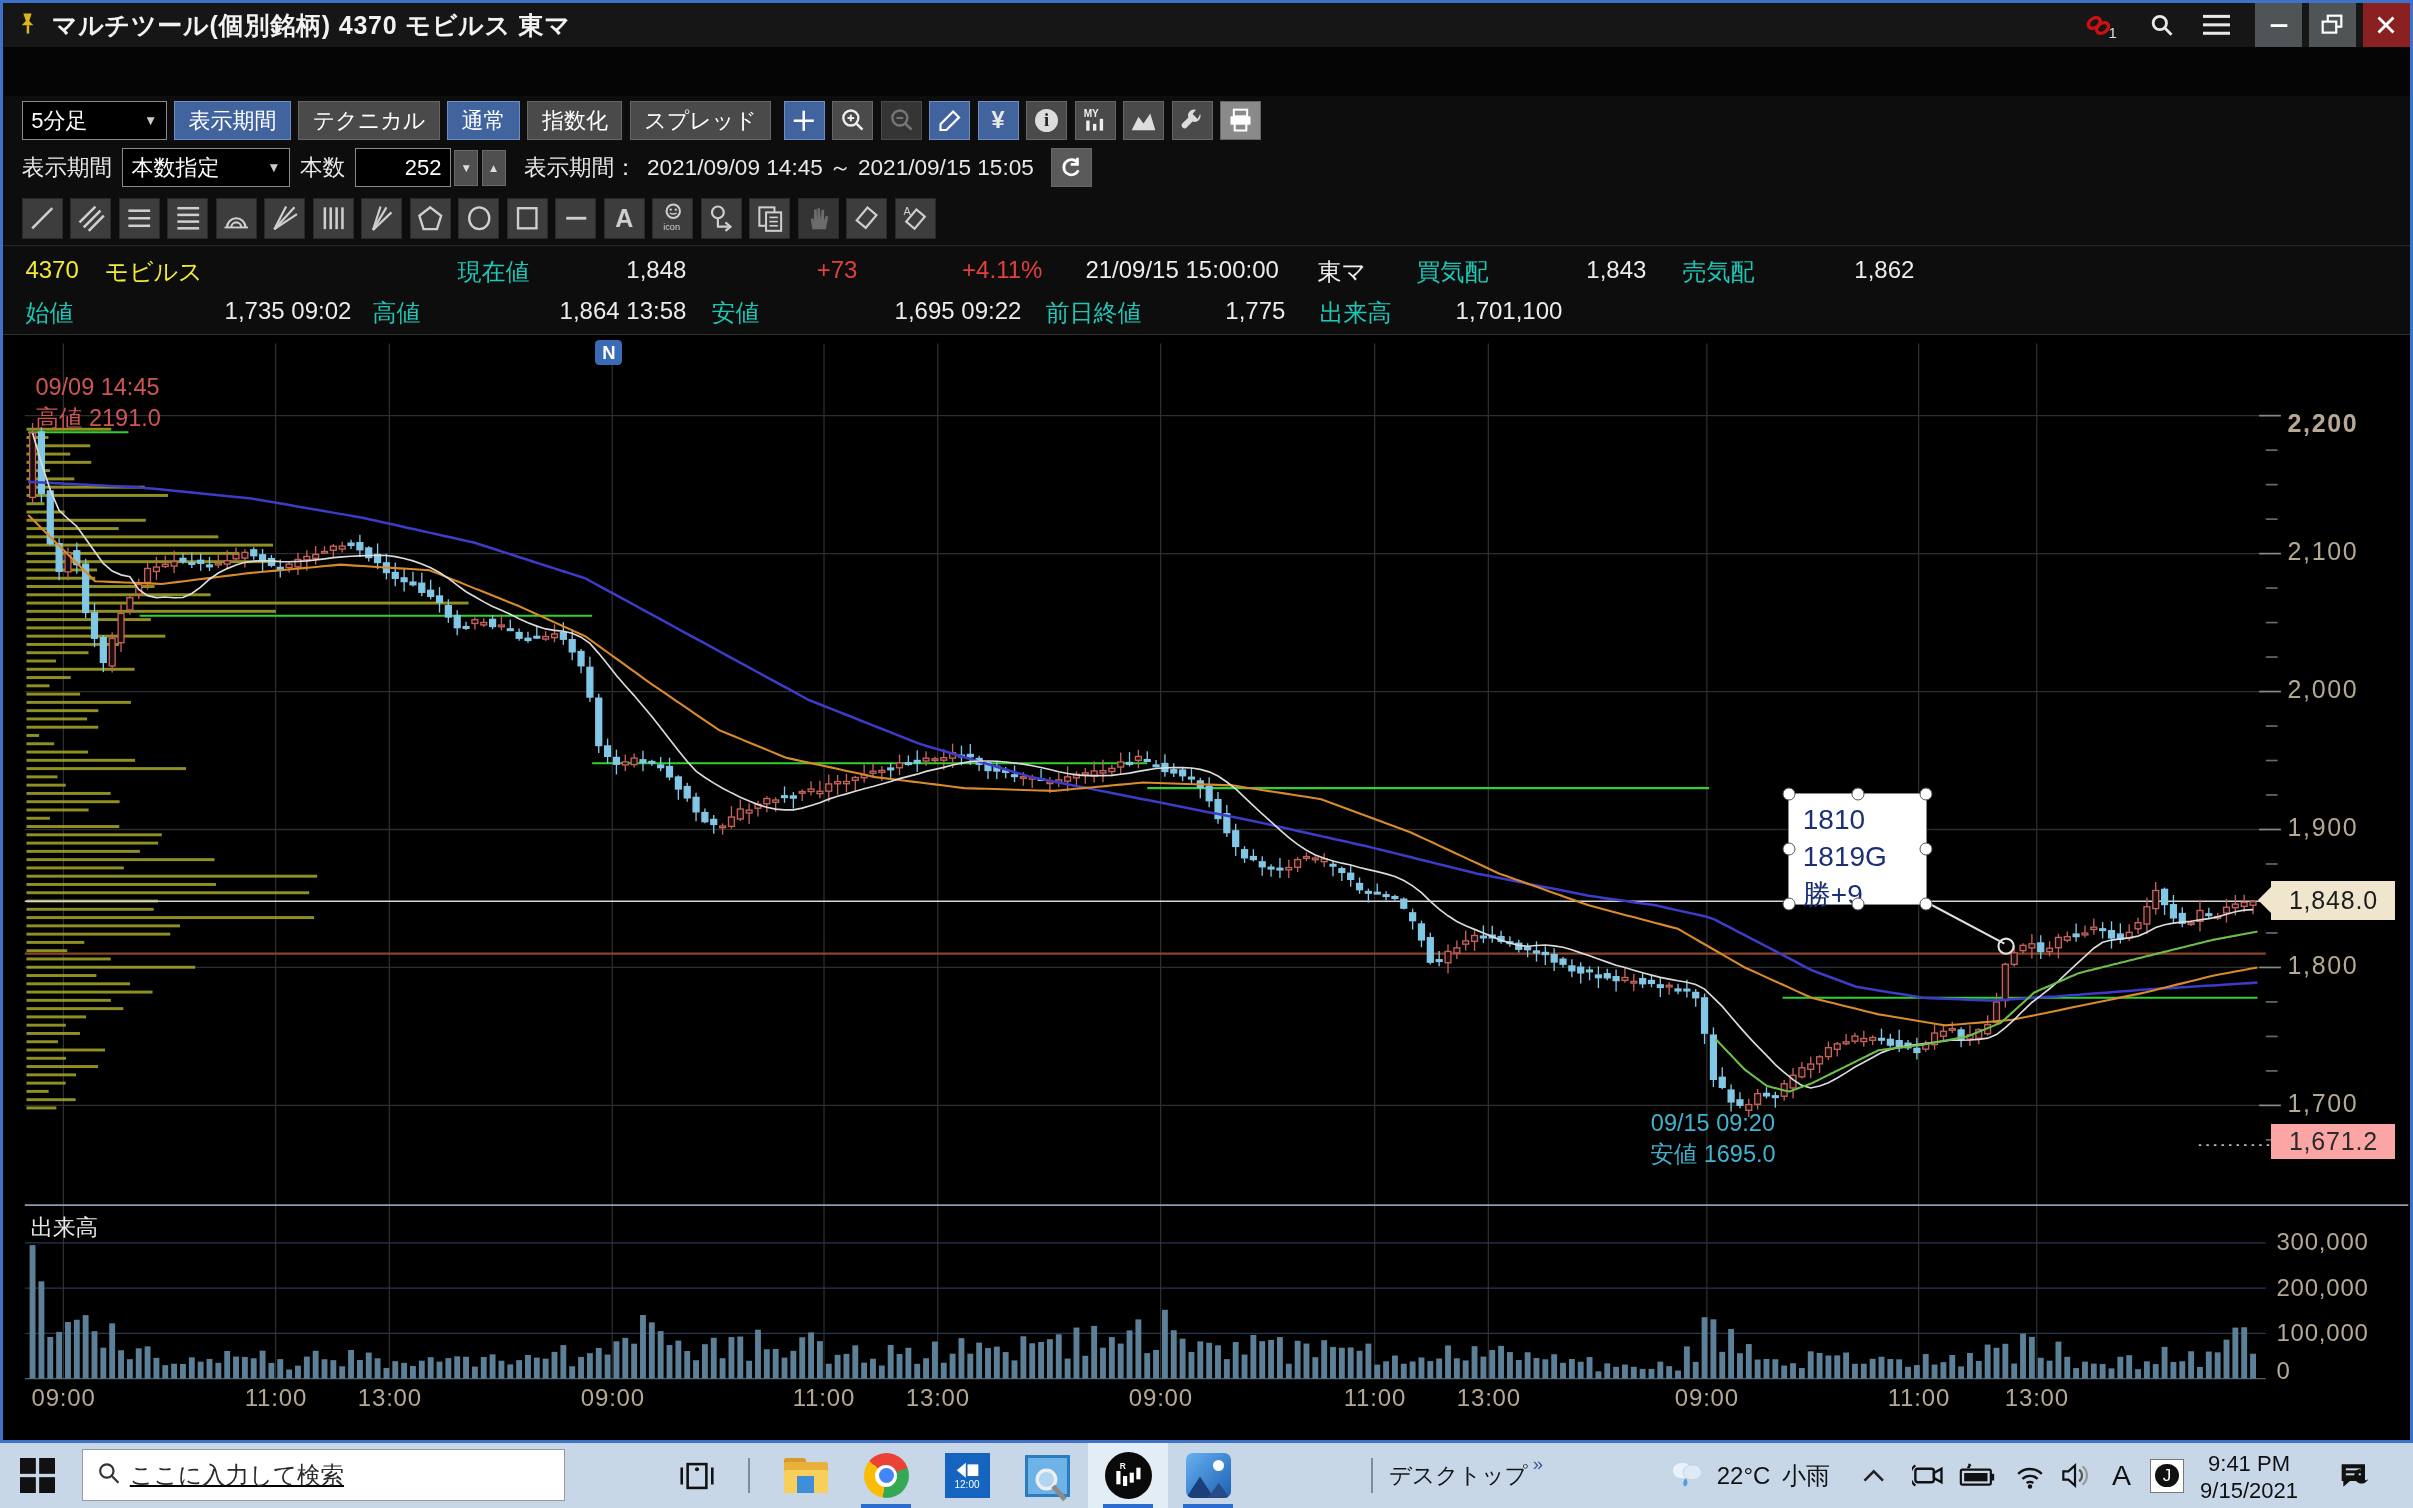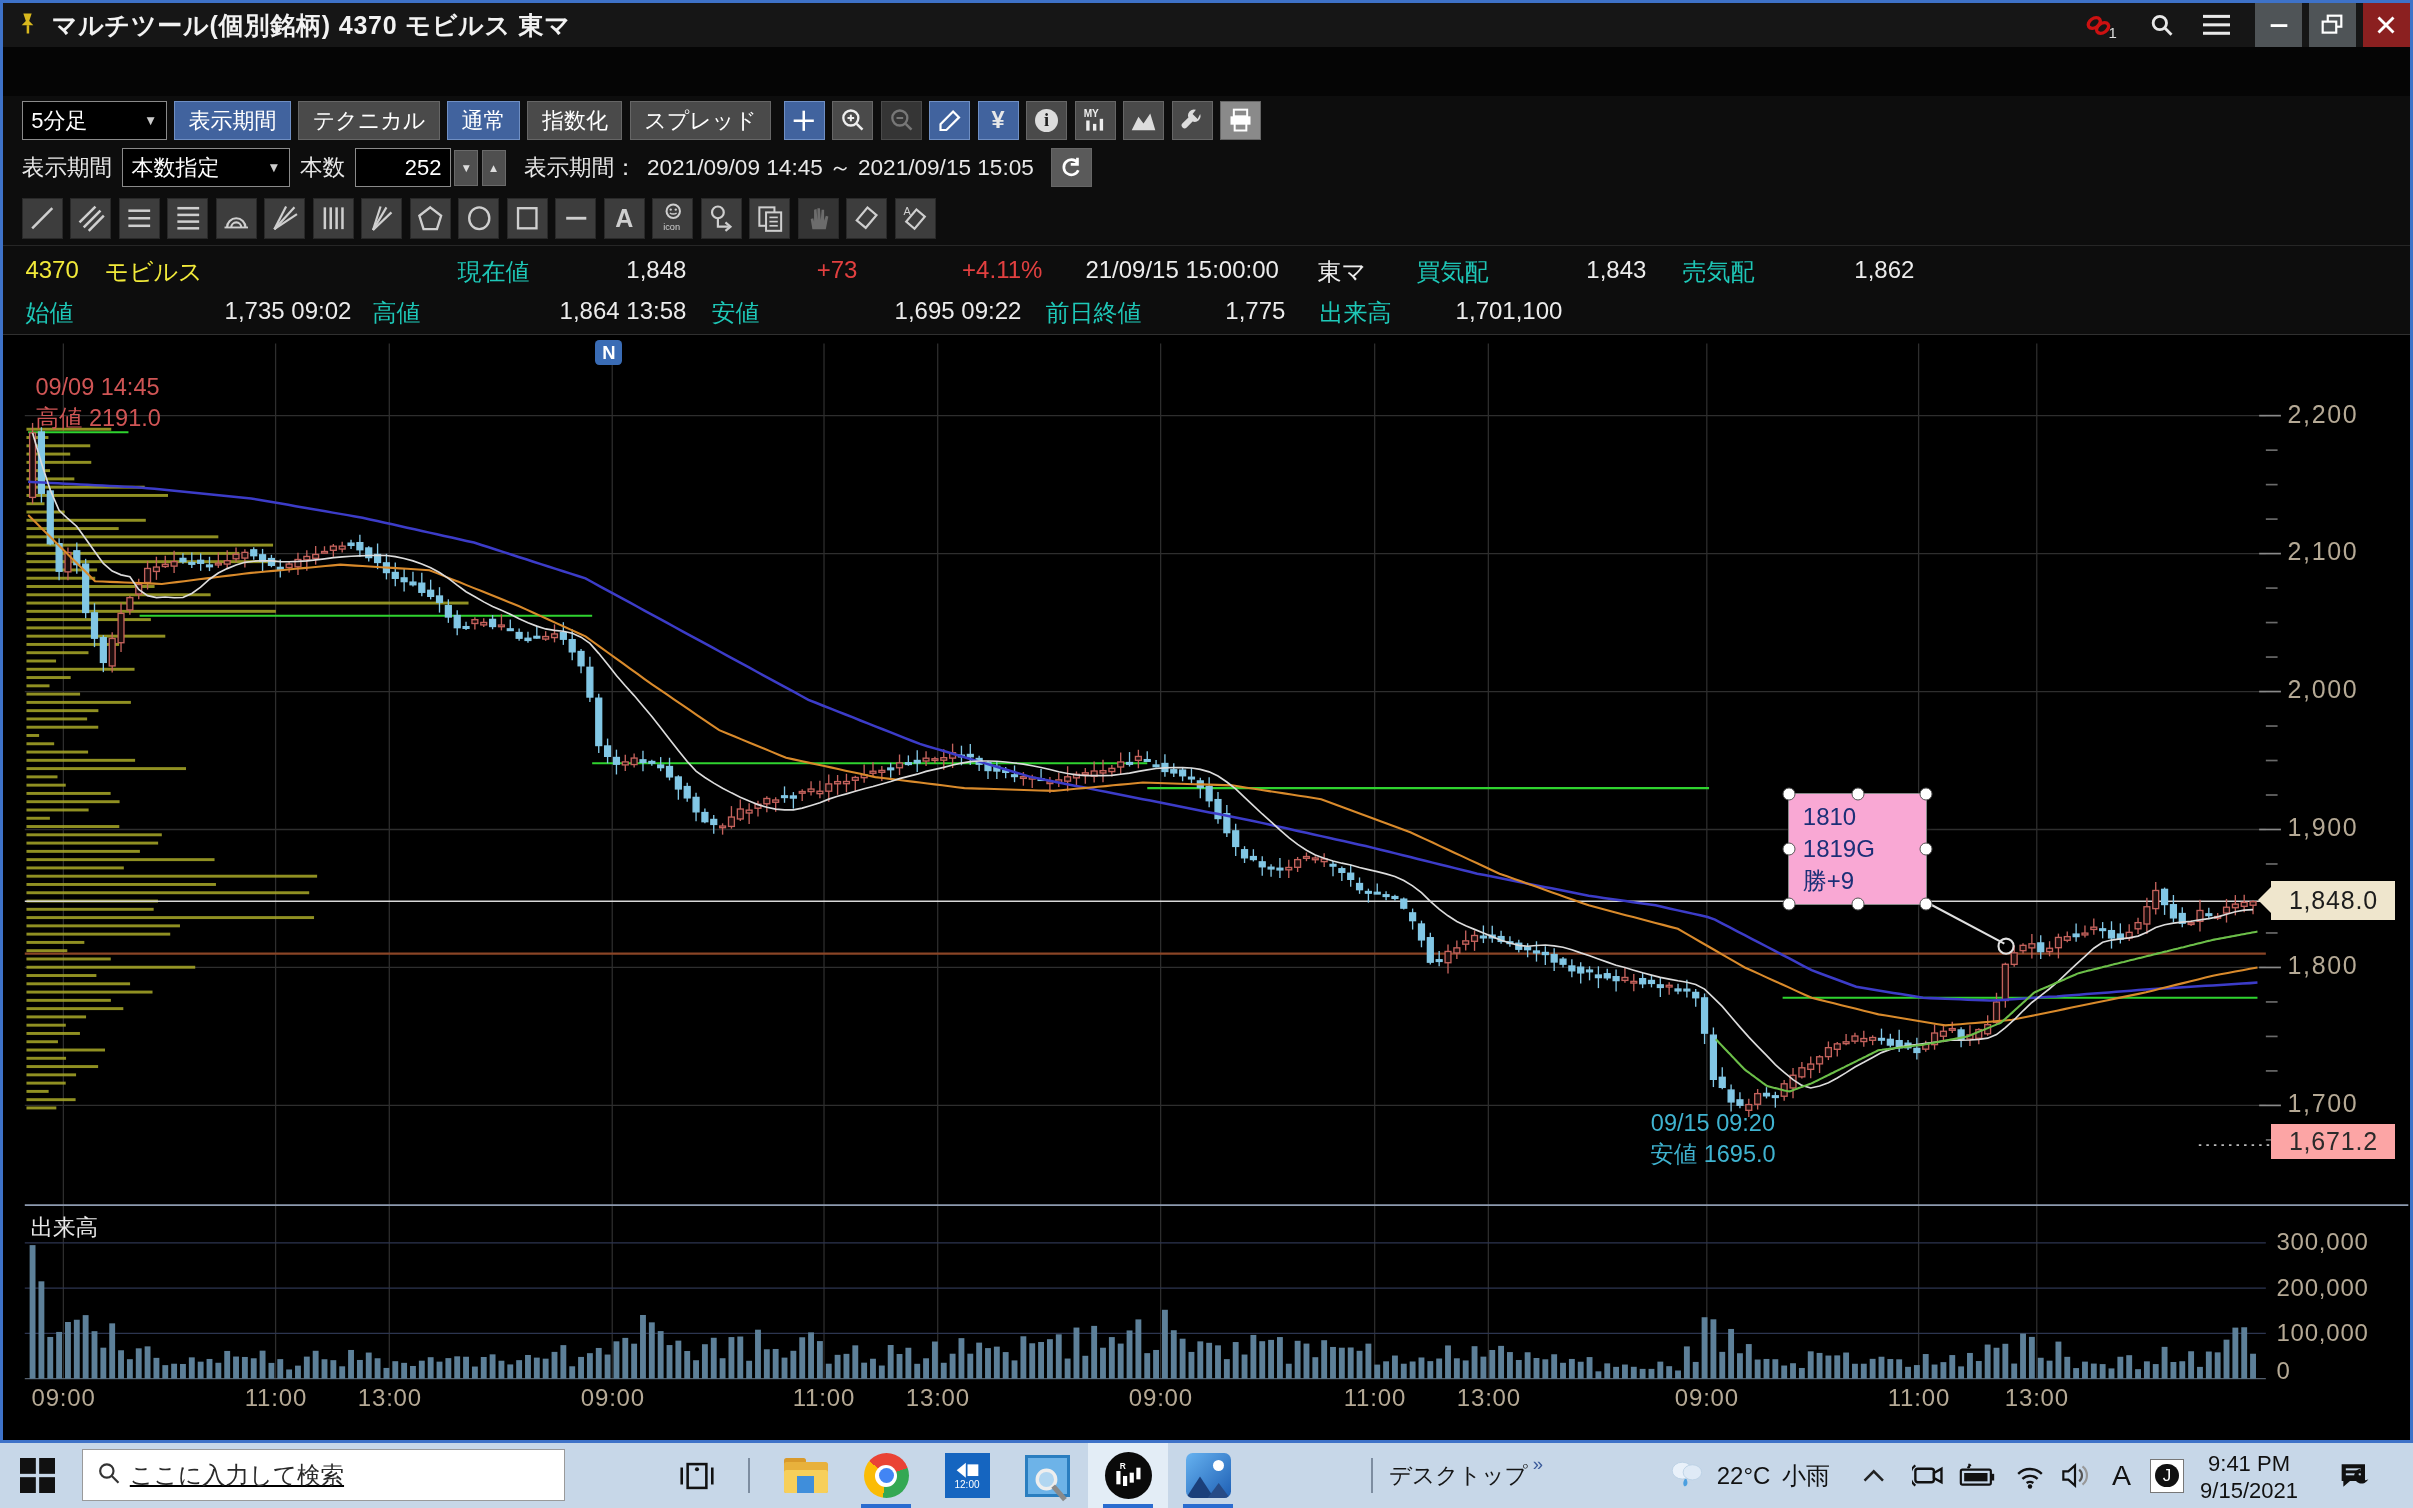--- a/index.html
+++ b/index.html
@@ -47,21 +47,21 @@
   .axlabel{position:absolute;color:#b5a995;font-size:25px;letter-spacing:1.7px;white-space:nowrap;}
   .xlabel{position:absolute;color:#b5a995;font-size:24px;width:117px;text-align:center;letter-spacing:0.8px;}
   .vlabel{position:absolute;color:#b5a995;font-size:24px;letter-spacing:0.8px;}
   #vol-pane-label{position:absolute;left:27px;top:877px;color:#e8e8e8;font-size:22.6px;}
   #annot-high{position:absolute;left:32px;top:37px;color:#d05555;font-size:23.5px;line-height:1.3;}
   #annot-low{position:absolute;left:1613px;top:773px;width:193px;color:#3fb3d0;font-size:23.5px;line-height:1.3;text-align:center;}
   #n-marker{position:absolute;left:592px;top:5px;width:27px;height:25px;background:#3a6cb5;border-radius:4.2px;color:#fff;font-size:18.4px;font-weight:bold;display:flex;align-items:center;justify-content:center;}
   #price-badge{position:absolute;left:2268px;top:546px;width:124px;height:39px;background:#efe6cd;color:#1c1c1c;font-size:25px;display:flex;align-items:center;justify-content:center;letter-spacing:0.8px;}
   #price-badge::before{content:"";position:absolute;left:-13.4px;top:5.9px;border-top:13.4px solid transparent;border-bottom:13.4px solid transparent;border-right:13.4px solid #efe6cd;}
   #low-badge{position:absolute;left:2268px;top:789px;width:124px;height:35px;background:#fca5a5;color:#2a2a2a;font-size:25px;display:flex;align-items:center;justify-content:center;letter-spacing:0.8px;}
-  #callout{position:absolute;left:1785px;top:458px;width:139px;height:112px;background:#f9a8d4;border:0.8px solid #8a8a8a;box-shadow:0 1.7px 6.7px rgba(0,0,0,.6);color:#1b2f77;font-size:24px;line-height:1.35;padding:6.7px 0 0 13.4px;box-sizing:border-box;}
+  #callout{position:absolute;left:1785px;top:458px;width:139px;height:112px;background:#ffffff;border:0.8px solid #8a8a8a;box-shadow:0 1.7px 6.7px rgba(0,0,0,.6);color:#1b2f77;font-size:28px;line-height:1.35;padding:6.7px 0 0 13.4px;box-sizing:border-box;}
   .handle{position:absolute;width:11px;height:11px;background:#fff;border:1.7px solid #555;border-radius:50%;transform:translate(-50%,-50%);}
   
   #taskbar{position:absolute;left:0;bottom:0;width:2413px;height:65px;background:#c7d7e8;}
   .tk{position:absolute;top:0;height:65px;display:flex;align-items:center;}
   #search-box{position:absolute;left:82px;top:5.9px;width:483px;height:52px;background:#fff;border:0.8px solid #9a9a9a;display:flex;align-items:center;box-sizing:border-box;text-decoration:underline;}
   #search-box .ph{color:#2a2a2a;font-size:23.5px;margin-left:8.4px;}
   .appico{position:absolute;top:0;width:80px;height:65px;display:flex;align-items:center;justify-content:center;}
   .appico.active-app{background:#e3edf6;}
   .runline{position:absolute;bottom:0;left:15px;right:15px;height:4.2px;background:#2a6cd0;}
   .tksep{position:absolute;top:15px;width:1.7px;height:35px;background:#7d8da0;}
@@ -1306,21 +1306,21 @@
         <div class="handle" style="left:0;top:50%;"></div>
         <div class="handle" style="left:100%;top:50%;"></div>
         <div class="handle" style="left:0;top:100%;"></div>
         <div class="handle" style="left:50%;top:100%;"></div>
         <div class="handle" style="left:100%;top:100%;"></div>
       </div>
       <div id="price-badge">1,848.0</div>
       <div id="low-badge">1,671.2</div>
       <div id="vol-pane-label">出来高</div>
       <div id="ylabels">
-          <div class="axlabel" style="left: 2284px; top: 65px;">2,200</div>
+          <div class="axlabel" style="left: 2284px; top: 74px; font-weight: bold;">2,200</div>
           <div class="axlabel" style="left: 2284px; top: 202px;">2,100</div>
           <div class="axlabel" style="left: 2284px; top: 340px;">2,000</div>
           <div class="axlabel" style="left: 2284px; top: 478px;">1,900</div>
           <div class="axlabel" style="left: 2284px; top: 616px;">1,800</div>
           <div class="axlabel" style="left: 2284px; top: 754px;">1,700</div>
         </div>
       <div id="vlabels">
           <div class="vlabel" style="left: 2273px; top: 893px; text-align: right;">300,000</div>
           <div class="vlabel" style="left: 2273px; top: 939px;">200,000</div>
           <div class="vlabel" style="left: 2273px; top: 984px;">100,000</div>

